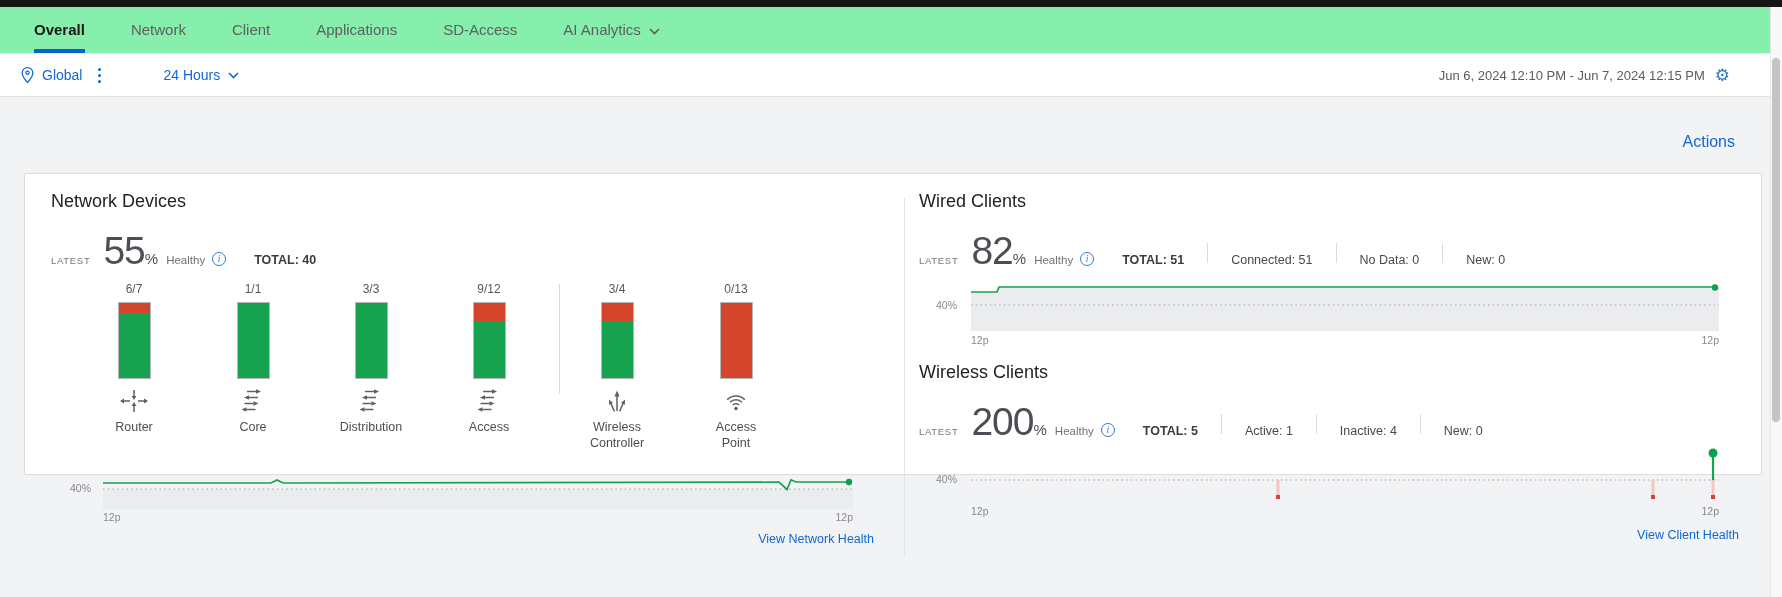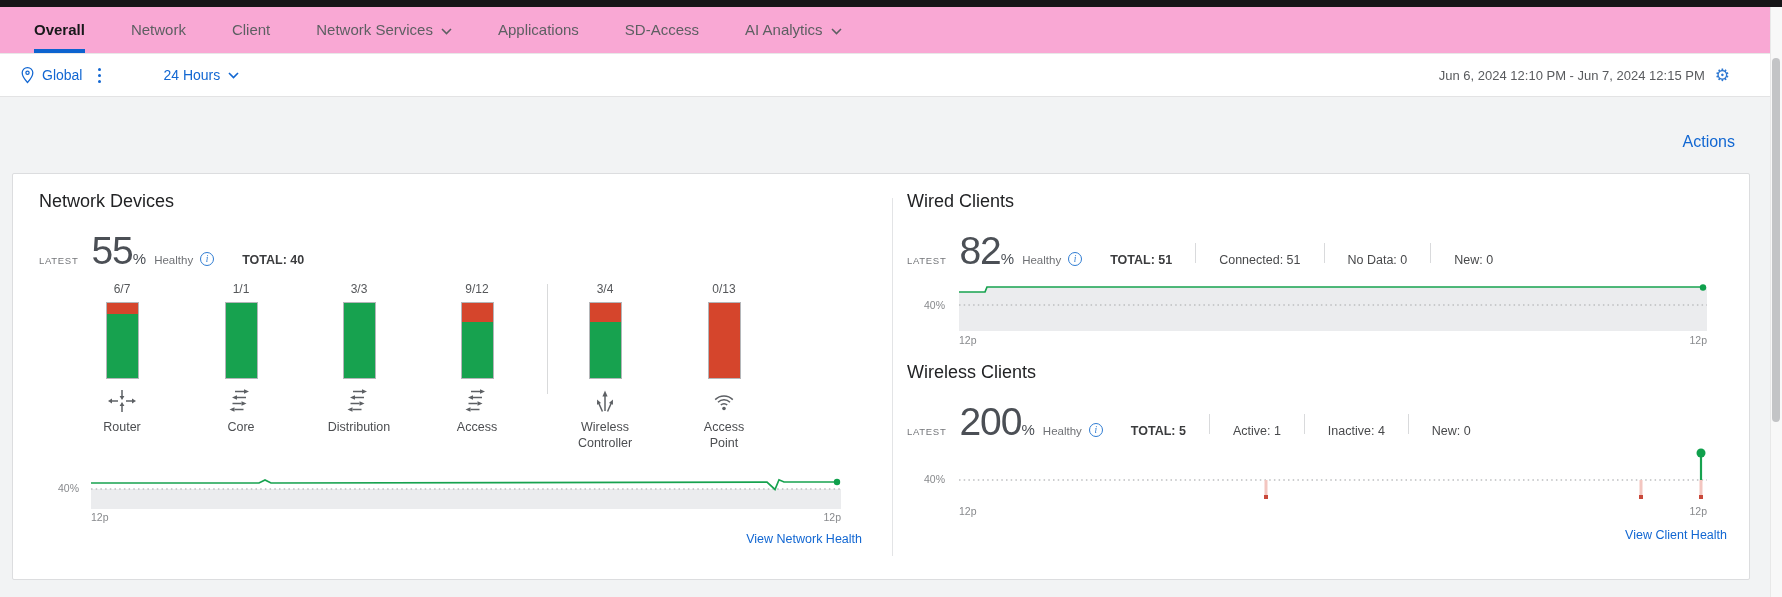--- a/index.html
+++ b/index.html
@@ -1,21 +1,21 @@
 <!DOCTYPE html>
 <html><head>
 <meta charset="utf-8">
 <style>
   * { box-sizing: border-box; margin: 0; padding: 0; }
   html, body { width: 1782px; height: 597px; }
   body { position: relative; font-family: "Liberation Sans","DejaVu Sans",sans-serif; background: #fff; overflow: hidden; }
 
   .topbar { position:absolute; left:0; top:0; width:1782px; height:7px; background:#161617; }
 
-  .navbar { position:absolute; left:0; top:7px; width:1782px; height:47px; background:#f9a8d4;
+  .navbar { position:absolute; left:0; top:7px; width:1782px; height:47px; background:#86efac;
             border-bottom:1px solid #e8e8e8; display:flex; align-items:stretch; padding-left:34px; }
   .nav-tab { display:flex; align-items:center; gap:8px; margin-right:46px; font-size:15px; color:#5d5f62;
              cursor:pointer; border-bottom:4px solid transparent; padding-top:3px; white-space:nowrap; }
   .nav-tab.active { color:#17181a; font-weight:bold; border-bottom-color:#0c63cf; }
   .nav-tab svg { margin-top:3px; }
 
   .subheader { position:absolute; left:0; top:54px; width:1782px; height:43px; background:#fff;
                border-bottom:1px solid #e3e3e4; display:flex; align-items:center; padding:0 52px 0 20px; }
   .sh-left { display:flex; align-items:center; }
   .loc-label, .tr-label { font-size:14px; color:#1267d2; cursor:pointer; }
@@ -23,21 +23,21 @@
   .kebab { display:inline-flex; flex-direction:column; margin-left:16px; cursor:pointer; }
   .kebab i { width:3px; height:3px; border-radius:50%; background:#1267d2; margin:1.5px 0; }
   .time-range { display:inline-flex; align-items:center; gap:8px; margin-left:62px; cursor:pointer; }
   .sh-right { margin-left:auto; display:flex; align-items:center; }
   .date-range { font-size:13px; color:#595b5e; }
   .gear { font-family:"DejaVu Sans",sans-serif; font-size:17px; color:#2e78d2; margin-left:10px; cursor:pointer; line-height:1; }
 
   .content { position:absolute; left:0; top:97px; width:1782px; height:500px; background:#f2f3f4; }
   .actions { position:absolute; top:36px; right:47px; font-size:16px; color:#1267d2; cursor:pointer; text-decoration:none; }
 
-  .card { position:absolute; left:12px; top:76px; width:1738px; height:407px; background:#fff;
+  .card { position:absolute; left:24px; top:76px; width:1738px; height:302px; background:#fff;
           border:1px solid #dcdddf; border-radius:2px; }
   .col-divider { position:absolute; left:879px; top:24px; height:358px; width:1px; background:#e3e4e6; }
 
   .section-title { font-size:18px; font-weight:400; color:#222325; position:absolute; }
   #nd-title { left:26px; top:17px; }
   #wc-title { left:894px; top:17px; }
   #wl-title { left:894px; top:188px; }
 
   .stat-row { position:absolute; display:flex; align-items:baseline; white-space:nowrap; }
   #nd-stats { left:26px; top:55px; }
@@ -90,26 +90,20 @@
 
 <nav class="navbar" id="nav-tabs">
     <div class="nav-tab active">
       <span>Overall</span>
     </div>
     <div class="nav-tab">
       <span>Network</span>
     </div>
     <div class="nav-tab">
       <span>Client</span>
-    </div>
-    <div class="nav-tab">
-      <span>Network Services</span>
-      <svg width="11" height="7" viewBox="0 0 11 7">
-        <polyline points="1,1 5.5,5.6 10,1" fill="none" stroke="#5d5f62" stroke-width="1.5"></polyline>
-      </svg>
     </div>
     <div class="nav-tab">
       <span>Applications</span>
     </div>
     <div class="nav-tab">
       <span>SD-Access</span>
     </div>
     <div class="nav-tab">
       <span>AI Analytics</span>
       <svg width="11" height="7" viewBox="0 0 11 7">

